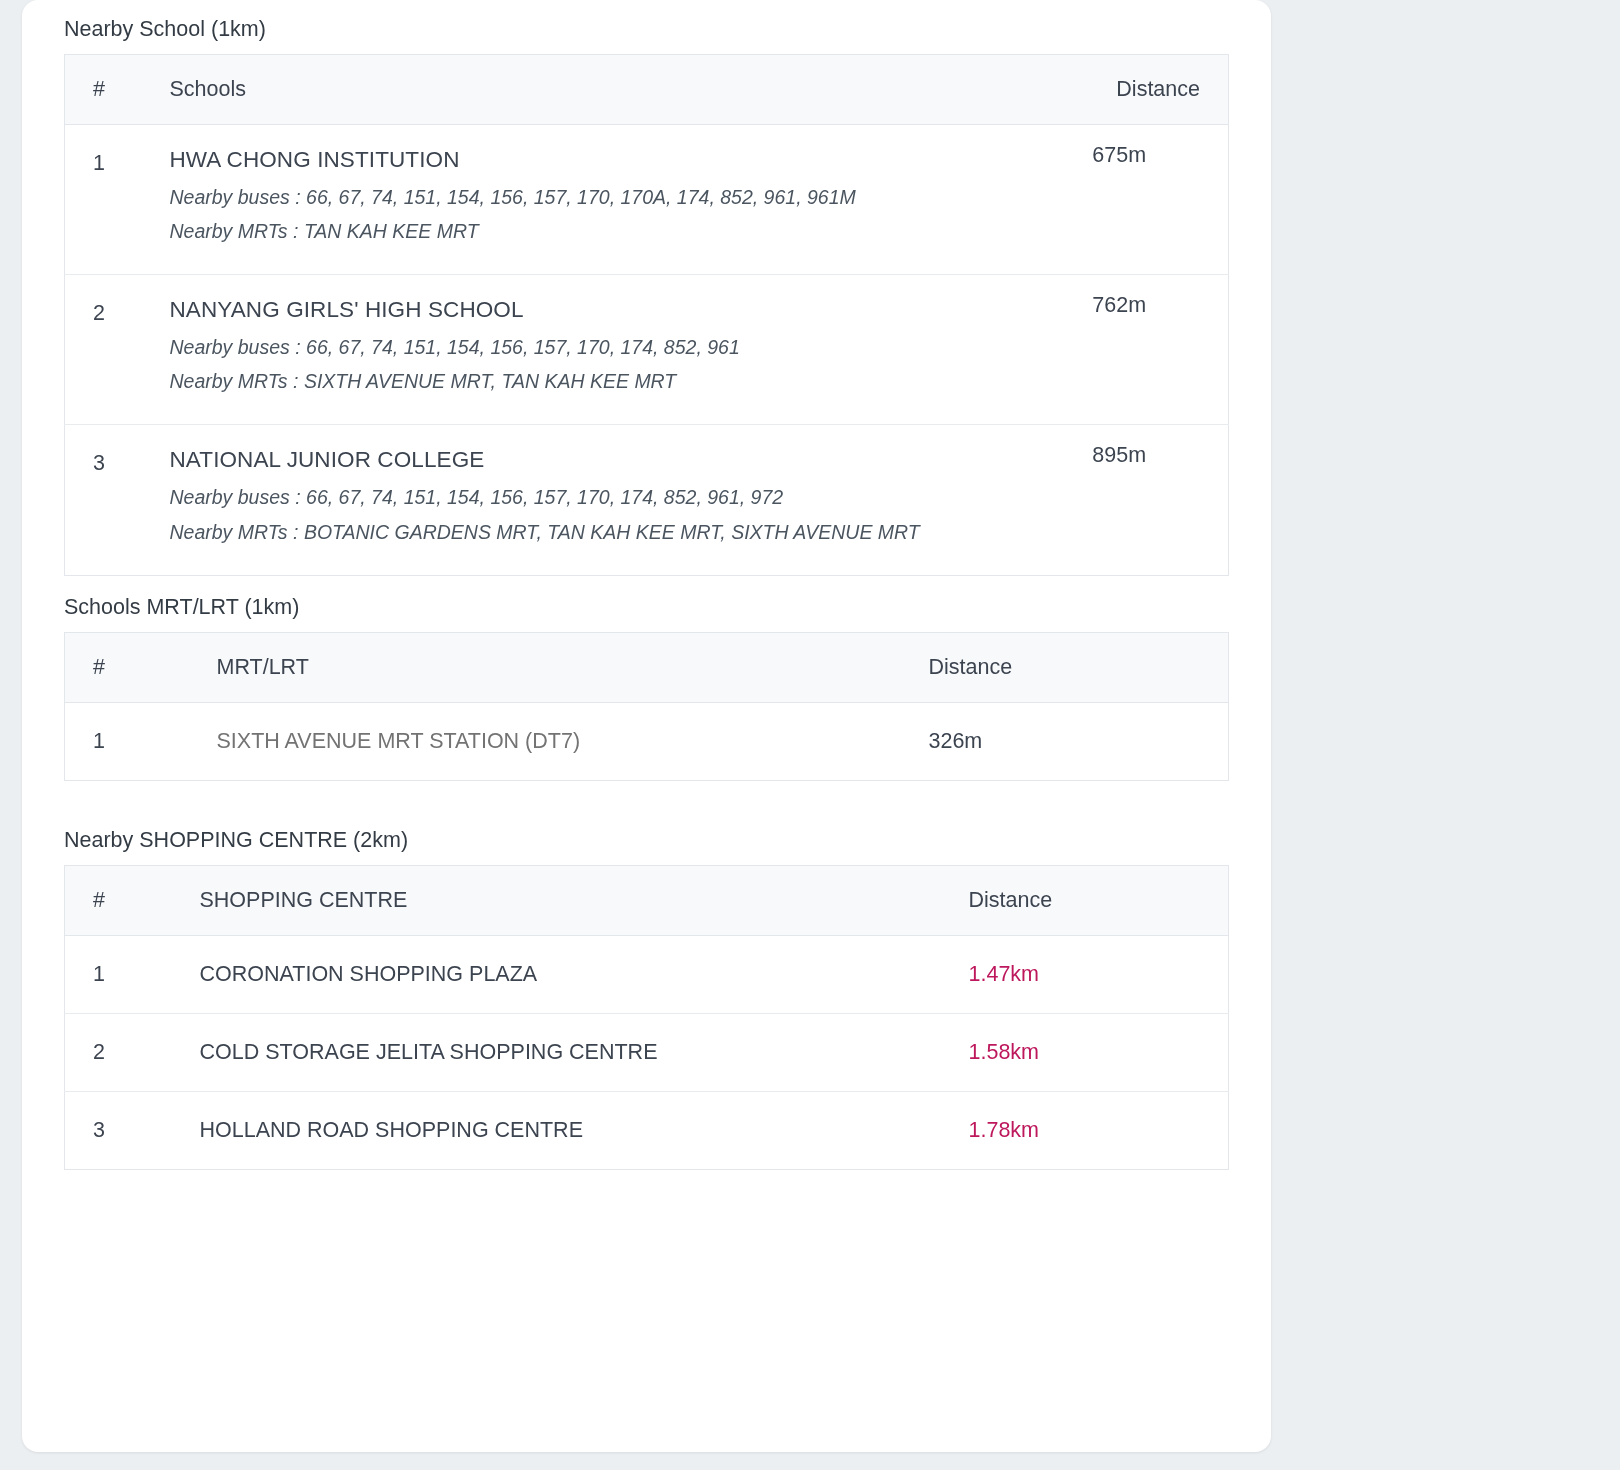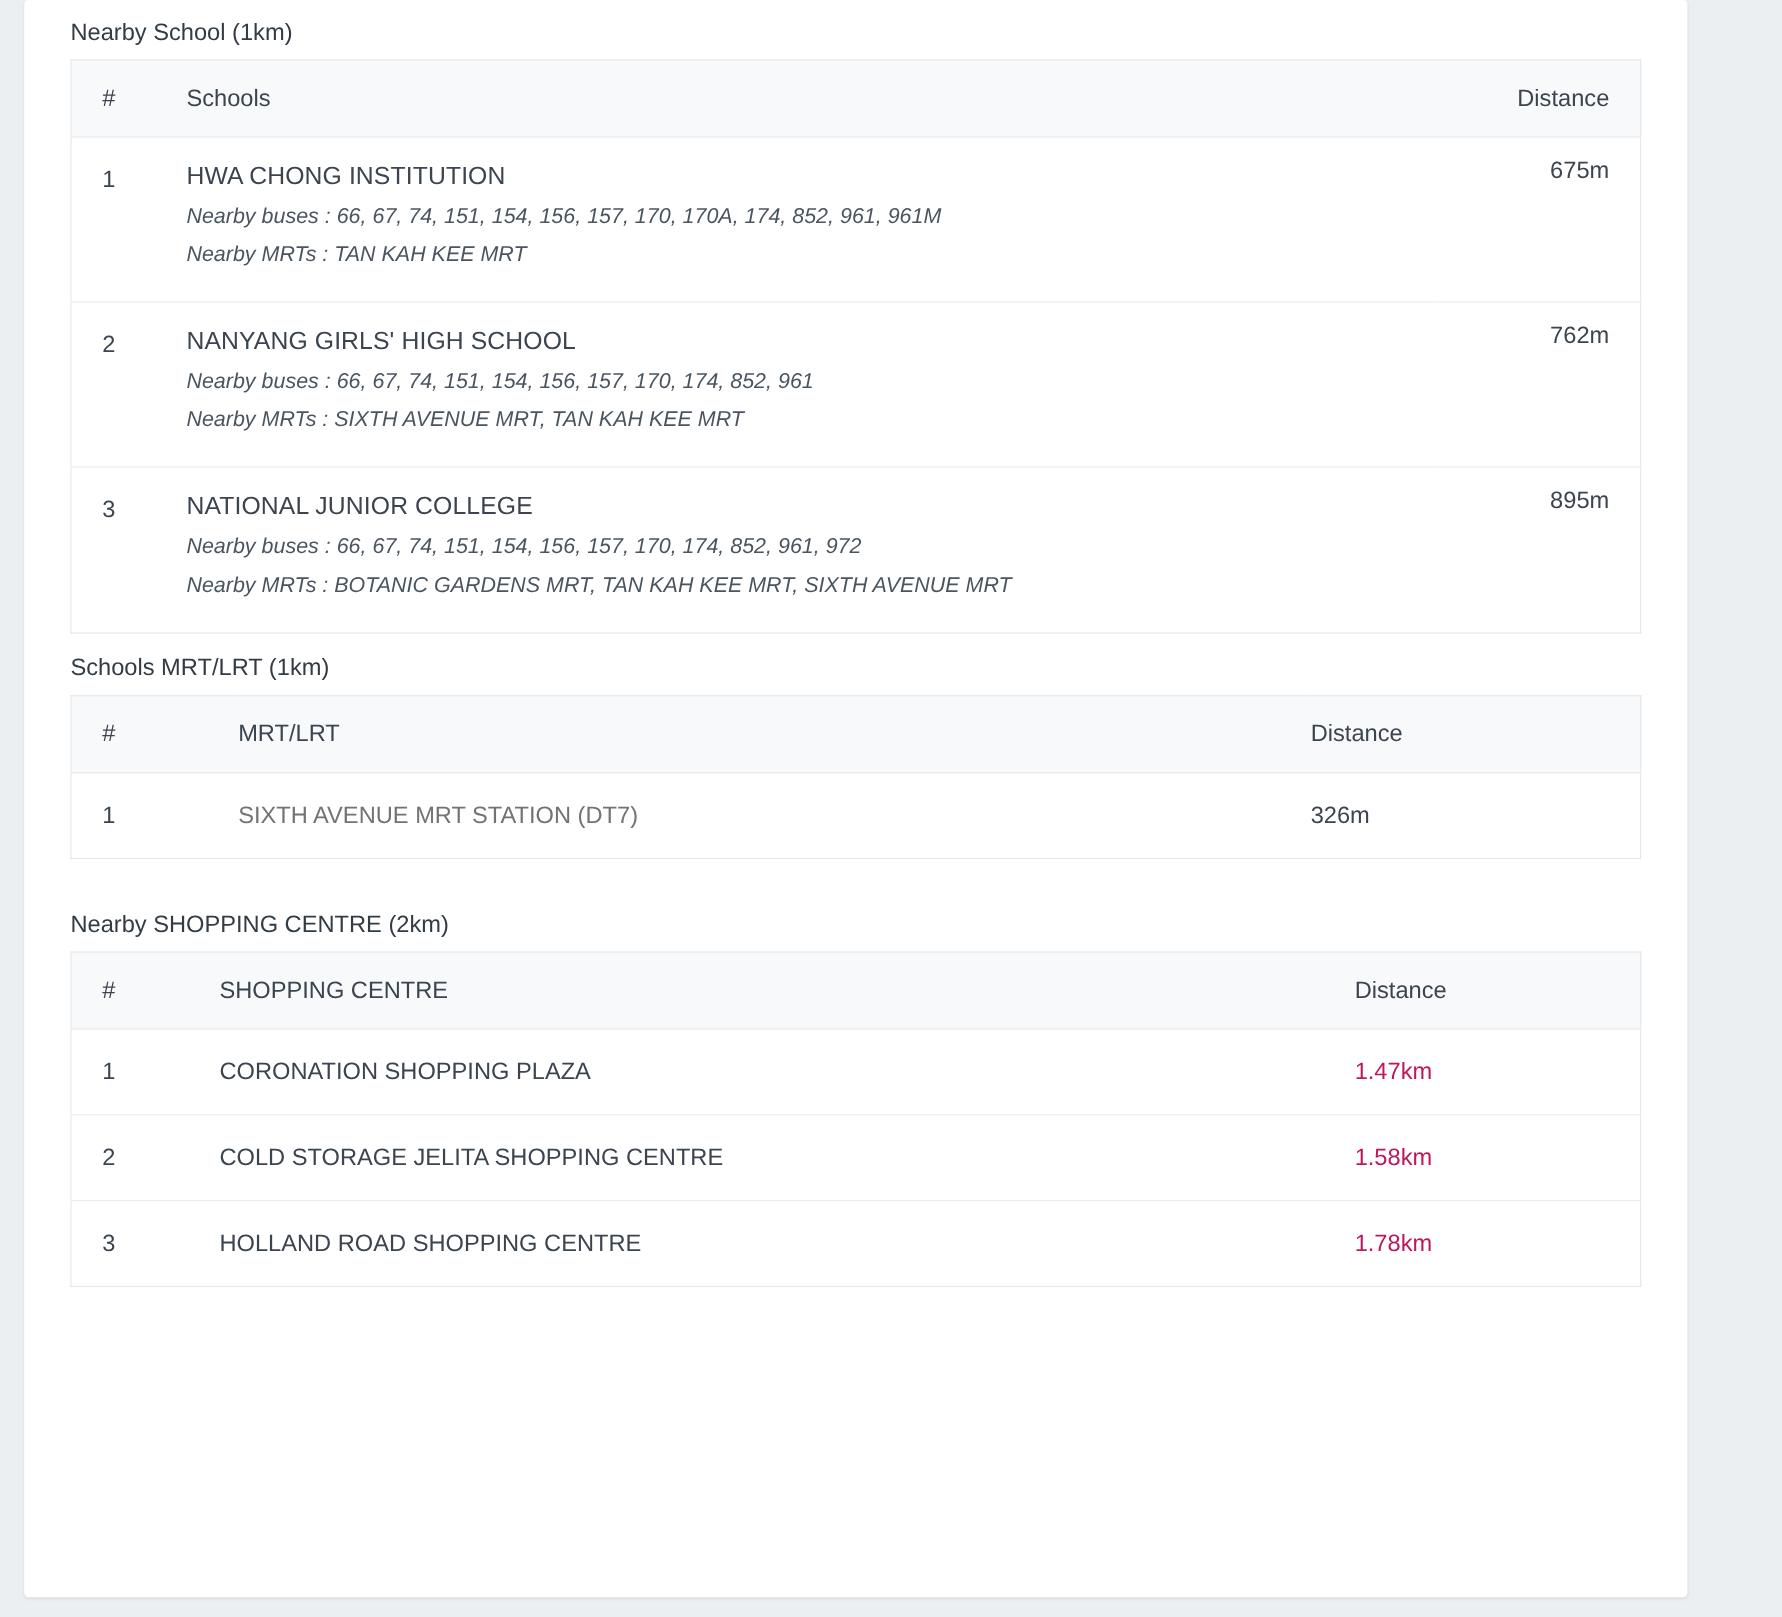--- a/index.html
+++ b/index.html
@@ -13,24 +13,24 @@
     width: 1620px;
     min-height: 1470px;
     background: #eceff1;
     padding: 0;
     position: relative;
   }
   .card {
     position: absolute;
     left: 22px;
     top: 0px;
-    width: 1512px;
+    width: 1249px;
     min-height: 1452px;
     background: #ffffff;
-    border-radius: 4px;
+    border-radius: 16px;
     box-shadow: 0 1px 3px rgba(0,0,0,0.08);
     padding: 0 42px 20px 42px;
   }
   .section-title {
     font-size: 21.5px;
     color: #333b44;
     padding-top: 18px;
     padding-bottom: 10px;
     line-height: 1.3;
     font-weight: 400;
@@ -65,21 +65,21 @@
   .t-school col.c-dist { width: 190px; }
   .t-school thead th.h-num { padding-left: 28px; }
   .t-school thead th.h-dist { text-align: right; padding-right: 28px; }
   .t-school td.c-num {
     padding: 26px 0 26px 28px;
     font-size: 21.5px;
     color: #3c4450;
   }
   .t-school td.c-name { padding: 22px 0 26px 0; }
   .t-school td.c-dist {
-    text-align: right;
+    text-align: center;
     padding: 18px 28px 26px 0;
     font-size: 21.5px;
     color: #3c4450;
     white-space: nowrap;
   }
   .school-name {
     font-size: 22.5px;
     font-weight: normal;
     color: #3c4450;
     letter-spacing: 0.1px;

